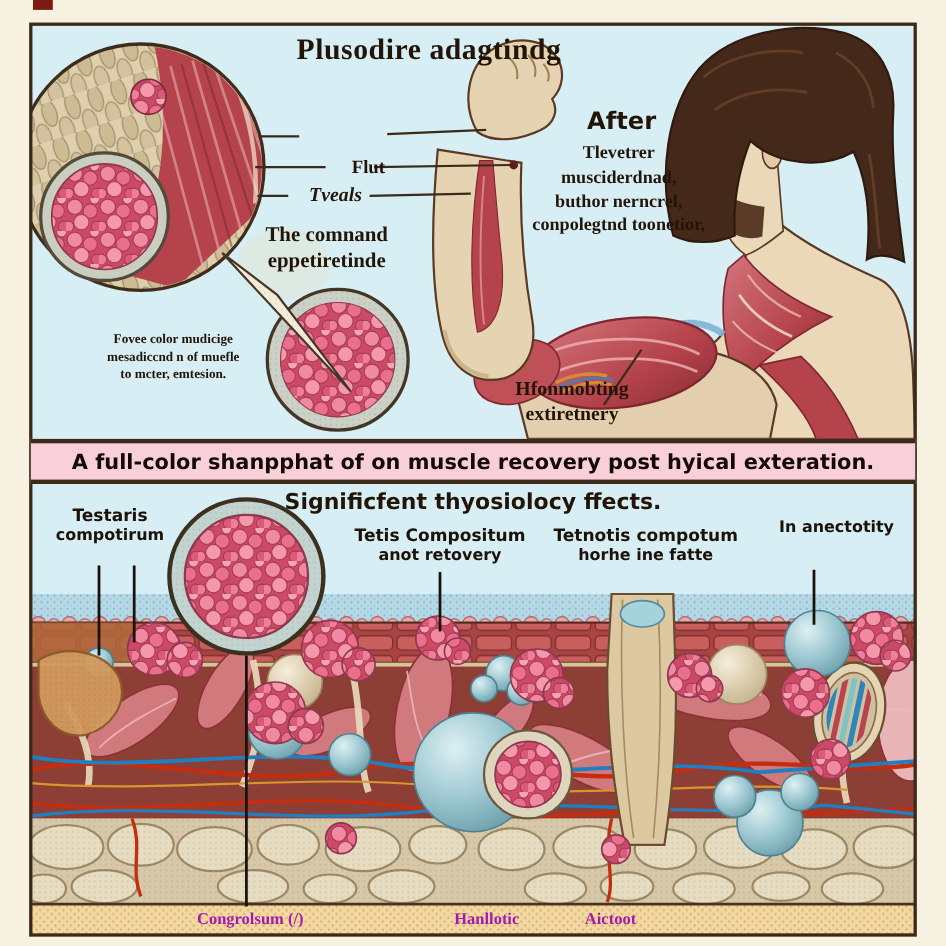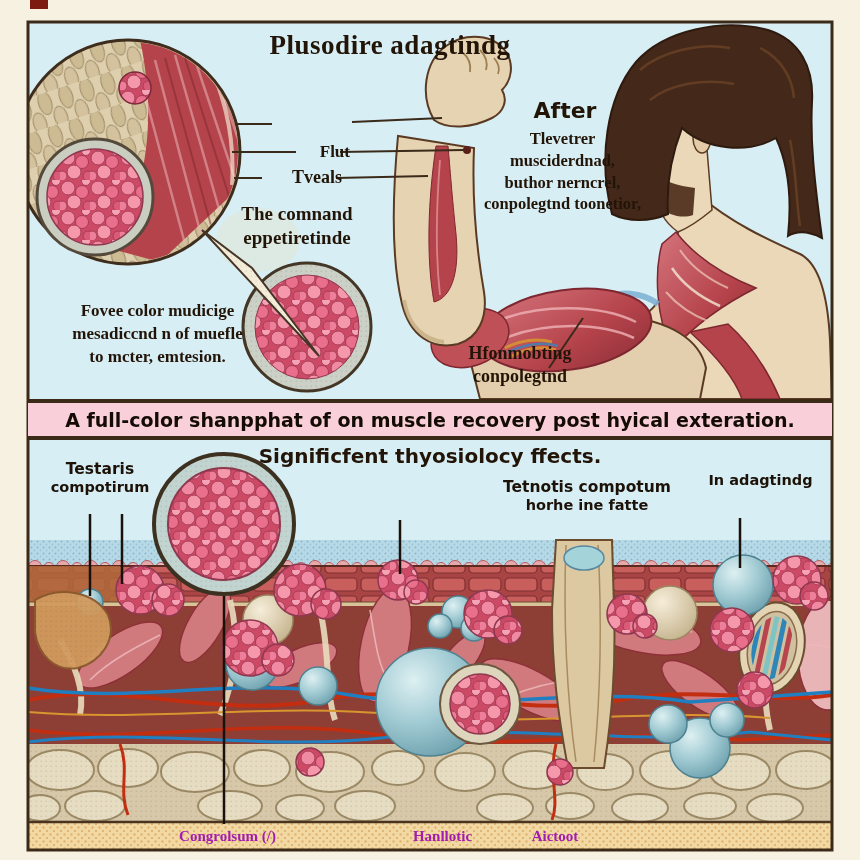--- a/index.html
+++ b/index.html
@@ -7,21 +7,21 @@
        font-family:"Liberation Serif","DejaVu Serif",serif;}
   #stage{position:absolute;inset:0;width:860px;height:860px;}
   #art{position:absolute;left:0;top:0;z-index:1;}
   .txt{position:absolute;z-index:3;color:#221407;text-align:center;}
   .serif{font-family:"Liberation Serif","DejaVu Serif",serif;font-weight:700;}
   .sans{font-family:"DejaVu Sans","Liberation Sans",sans-serif;font-weight:700;}
   .title{font-size:27px;letter-spacing:.5px;}
   .lbl{font-size:18px;line-height:1.25;}
   .after-h{font-size:22px;}
   .after-p{font-size:16.5px;line-height:1.32;font-weight:700;}
-  .note{font-size:17px;line-height:1.35;font-weight:700;}
+  .note{font-size:12px;line-height:1.35;font-weight:700;}
   .banner{position:absolute;left:28px;top:399px;width:804px;height:41px;z-index:2;
           box-sizing:border-box;background:#f9cfd9;border-top:4px solid #3c2a18;border-bottom:4px solid #3c2a18;
           display:flex;align-items:center;justify-content:center;}
   .banner .txt-in{font-size:19px;color:#140c04;}
   .subhead{font-size:20px;}
   .spec{font-size:15.5px;line-height:1.2;color:#1c1208;}
   .spec .l2{font-size:14.5px;}
   .cap{font-size:15px;color:#a21caf;font-weight:700;}
 </style>
 </head>
@@ -321,21 +321,21 @@
   </g>
 </g>
 
 <rect x="28" y="22" width="804" height="828" fill="none" stroke="#3c2a18" stroke-width="3"></rect>
 <rect x="30" y="0" width="18" height="9" fill="#7e1b10"></rect>
 </svg>
 
 <div class="txt serif title" style="left:200px;top:30px;width:380px;">Plusodire adagtindg</div>
 
 <div class="txt serif lbl" style="left:270px;top:141px;width:80px;font-size:17px;text-align:right;">Flut</div>
-<div class="txt serif lbl" style="left:267px;top:166px;width:100px;">Tveals</div>
+<div class="txt serif lbl" style="left:255px;top:166px;width:100px;font-style:italic;">Tveals</div>
 <div class="txt serif lbl" style="left:212px;top:202px;width:170px;font-size:19px;">
   <div>The comnand</div>
   <div>eppetiretinde</div>
 </div>
 
 <div class="txt sans after-h" style="left:490px;top:98px;width:150px;">After</div>
 <div class="txt serif after-p" style="left:455px;top:128px;width:215px;">
   <div>Tlevetrer</div>
   <div>musciderdnad,</div>
   <div>buthor nerncrel,</div>
@@ -343,38 +343,42 @@
 </div>
 
 <div class="txt serif note" style="left:40px;top:300px;width:235px;">
   <div>Fovee color mudicige</div>
   <div>mesadiccnd n of muefle</div>
   <div>to mcter, emtesion.</div>
 </div>
 
 <div class="txt serif lbl" style="left:430px;top:342px;width:180px;font-size:18px;">
   <div>Hfonmobting</div>
-  <div>conpolegtnd</div>
+  <div>extiretnery</div>
 </div>
 
 <div class="banner">
   <span class="txt-in sans">A full-color shanpphat of on muscle recovery post hyical exteration.</span>
 </div>
 
 <div class="txt sans subhead" style="left:180px;top:444px;width:500px;">Significfent thyosiolocy ffects.</div>
 
 <div class="txt sans spec" style="left:25px;top:460px;width:150px;">
   <div class="l1">Testaris</div>
   <div class="l2">compotirum</div>
 </div>
+<div class="txt sans spec" style="left:300px;top:478px;width:200px;">
+  <div class="l1">Tetis Compositum</div>
+  <div class="l2">anot retovery</div>
+</div>
 <div class="txt sans spec" style="left:492px;top:478px;width:190px;">
   <div class="l1">Tetnotis compotum</div>
   <div class="l2">horhe ine fatte</div>
 </div>
 <div class="txt sans spec" style="left:678px;top:472px;width:165px;">
-  <div class="l2">In adagtindg</div>
+  <div class="l2">In anectotity</div>
 </div>
 
 <div class="txt serif cap" style="left:150px;top:828px;width:155px;">Congrolsum (/)</div>
 <div class="txt serif cap" style="left:380px;top:828px;width:125px;">Hanllotic</div>
 <div class="txt serif cap" style="left:500px;top:828px;width:110px;">Aictoot</div>
 
 </div>
 
 </body></html>

